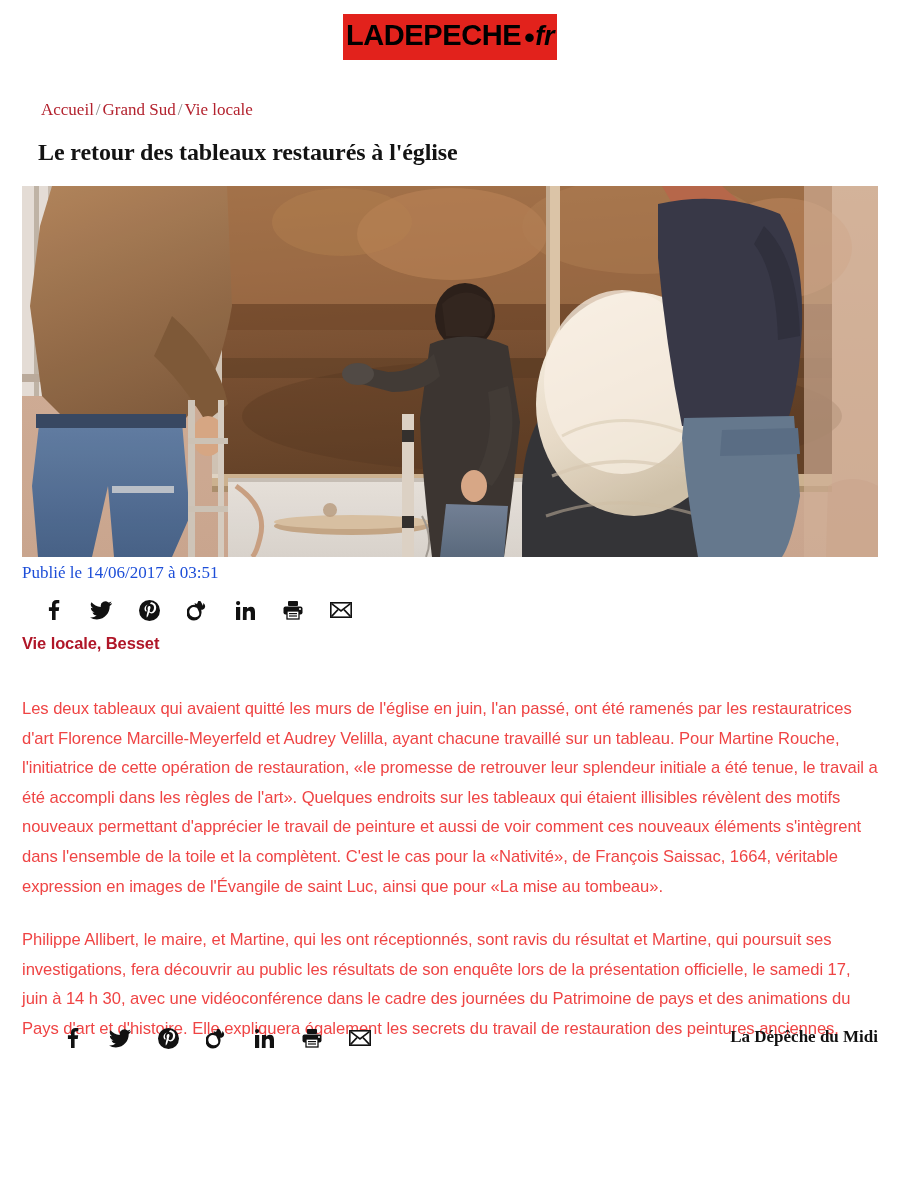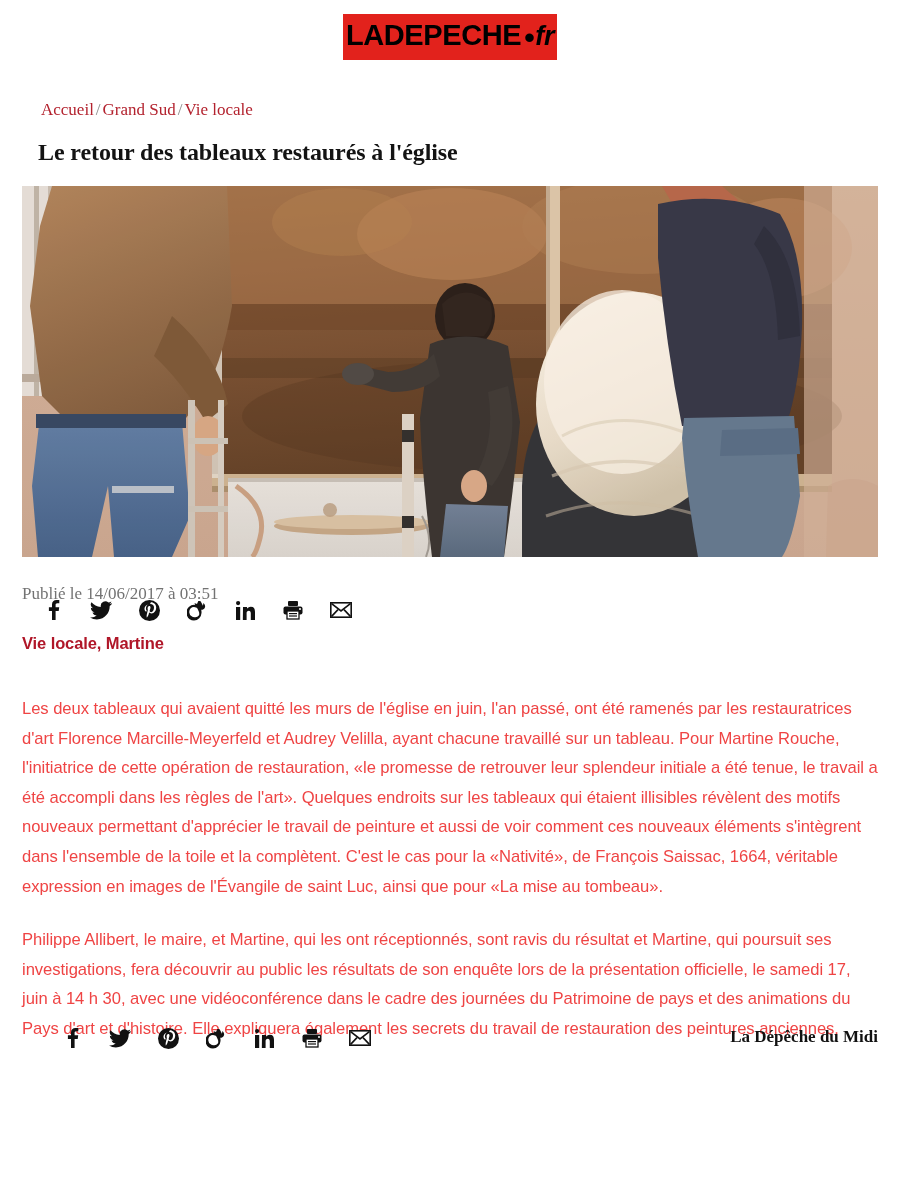--- a/index.html
+++ b/index.html
@@ -95,22 +95,21 @@
   }
   .photo svg { display:block; width:100%; height:100%; }
 
   
   .published {
     position: absolute;
     left: 22px;
     top: 563px;
     font-family: "Liberation Serif", serif;
     font-size: 17px;
-    color: #737373;
-    margin-top: 21px;
+    color: #1d4ed8;
   }
 
   .share-row {
     position: absolute;
     display: flex;
     align-items: center;
   }
   .share-row.top { left: 29px; top: 596px; }
   .share-row.bottom { left: 48px; top: 1024px; }
   .share-ico {
@@ -334,21 +333,21 @@
     </span>
     <span class="share-ico">
       <svg width="22" height="16" viewBox="0 0 22 16">
           <rect x="0.8" y="0.8" width="20.4" height="14.4" fill="#fff" stroke="#111" stroke-width="1.6"></rect>
           <path d="M1.6 1.6 11 9 20.4 1.6" fill="none" stroke="#111" stroke-width="1.6"></path>
           <path d="M1.6 14.4 8 7.6M20.4 14.4 14 7.6" fill="none" stroke="#111" stroke-width="1.6"></path>
         </svg>
     </span>
   </div>
 
-  <div class="tags">Vie locale, Martine</div>
+  <div class="tags">Vie locale, Besset</div>
 
   <div class="body">
     <p>Les deux tableaux qui avaient quitté les murs de l'église en juin, l'an passé, ont été ramenés par les restauratrices d'art Florence Marcille-Meyerfeld et Audrey Velilla, ayant chacune travaillé sur un tableau. Pour Martine Rouche, l'initiatrice de cette opération de restauration, «le&nbsp;promesse de retrouver leur splendeur initiale a été tenue, le travail a été accompli dans les règles de l'art». Quelques endroits sur les tableaux qui étaient illisibles révèlent des motifs nouveaux permettant d'apprécier le travail de peinture et aussi de voir comment ces nouveaux éléments s'intègrent dans l'ensemble de la toile et la complètent. C'est le cas pour la «Nativité», de François Saissac, 1664, véritable expression en images de l'Évangile de saint Luc, ainsi que pour «La mise au tombeau».</p>
     <p>Philippe Allibert, le maire, et Martine, qui les ont réceptionnés, sont ravis du résultat et Martine, qui poursuit ses investigations, fera découvrir au public les résultats de son enquête lors de la présentation officielle, le samedi 17, juin à 14 h 30, avec une vidéoconférence dans le cadre des journées du Patrimoine de pays et des animations du Pays d'art et d'histoire. Elle expliquera également les secrets du travail de restauration des peintures anciennes.</p>
   </div>
 
   <div class="share-row bottom">
     <span class="share-ico">
       <svg width="16" height="20" viewBox="0 0 16 20">
           <path d="M10.6 20V10.9h3.1l.5-3.6h-3.6V5c0-1 .3-1.7 1.8-1.7h1.9V.1C13.9.1 12.8 0 11.5 0 8.8 0 7 1.6 7 4.6v2.7H3.9v3.6H7V20h3.6z" fill="#111"></path>

